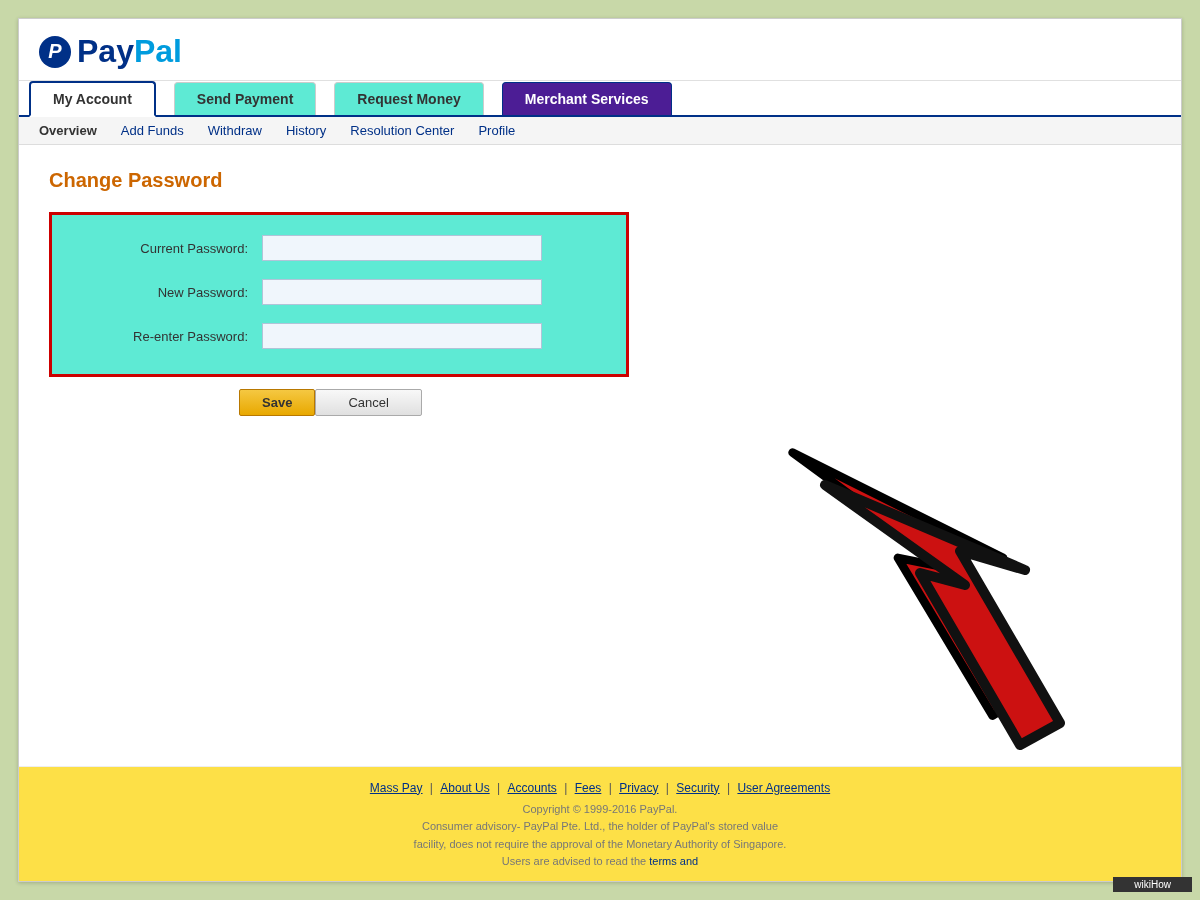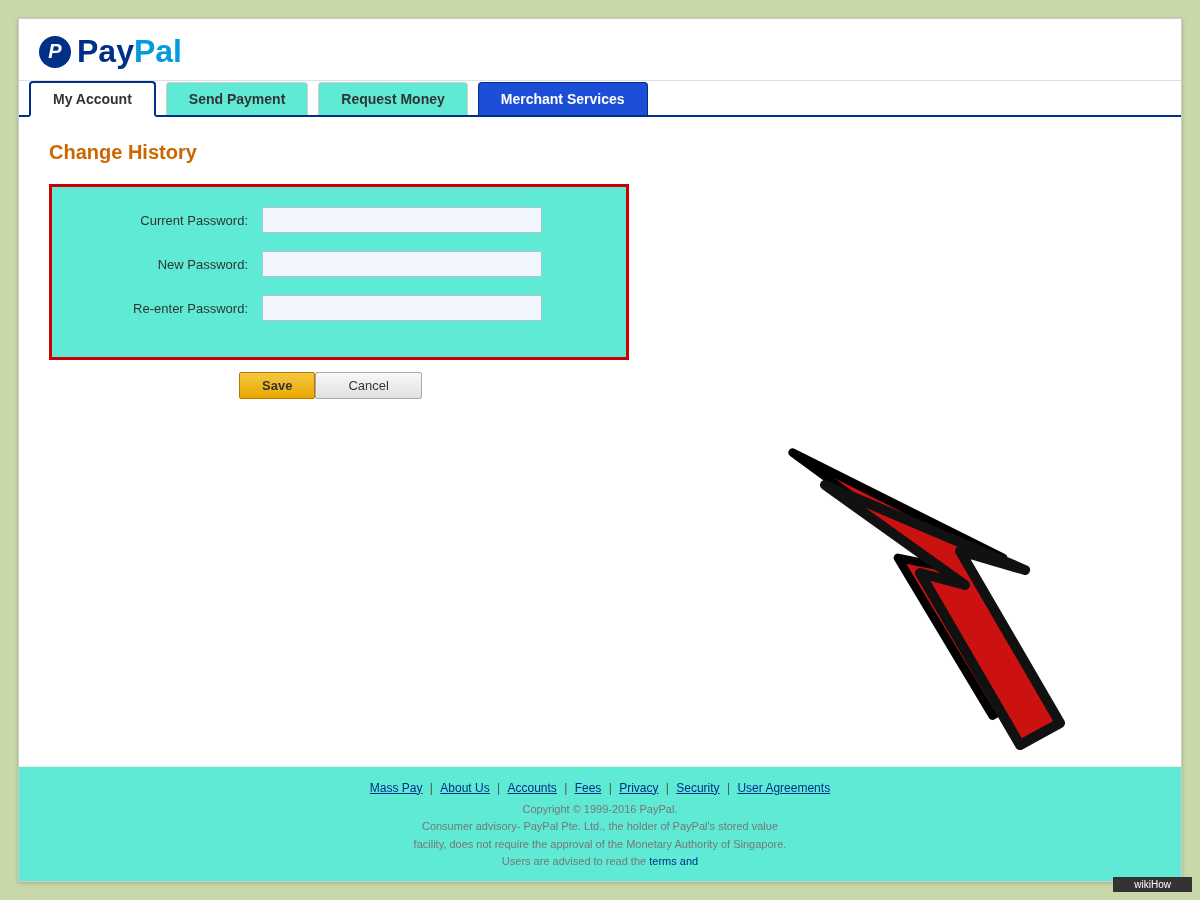--- a/index.html
+++ b/index.html
@@ -68,21 +68,21 @@
     .paypal-logo-text .pal {
       color: #009cde;
     }
     
     .nav-tabs {
       background: #fff;
       display: flex;
       align-items: flex-end;
       padding: 0 10px;
       border-bottom: 2px solid #003087;
-      gap: 10px;
+      gap: 18px;
     }
     .nav-tab {
       padding: 8px 22px;
       font-size: 14px;
       font-weight: bold;
       cursor: pointer;
       border-radius: 4px 4px 0 0;
       border: 1px solid #ccc;
       border-bottom: none;
       background: #5eead4;
@@ -90,21 +90,21 @@
       text-decoration: none;
     }
     .nav-tab.active {
       background: #fff;
       color: #333;
       border: 2px solid #003087;
       border-bottom: 2px solid #fff;
       margin-bottom: -2px;
     }
     .nav-tab.dark {
-      background: #1d4ed8;
+      background: #4c1d95;
       color: #fff;
       border-color: #003087;
     }
     
     .sub-nav {
       background: #f5f5f5;
       border-bottom: 1px solid #ddd;
       padding: 6px 20px;
       display: flex;
       gap: 24px;
@@ -138,21 +138,21 @@
       display: inline-block;
       min-width: 580px;
       background: #5eead4;
     }
     .form-row {
       display: flex;
       align-items: center;
       margin-bottom: 18px;
     }
     .form-row:last-child {
-      margin-bottom: 16px;
+      margin-bottom: 5px;
     }
     .form-label {
       width: 180px;
       text-align: right;
       padding-right: 14px;
       font-size: 13px;
       color: #333;
     }
     .form-input {
       width: 280px;
@@ -191,21 +191,21 @@
     
     .footer {
       position: absolute;
       bottom: 0;
       left: 0;
       right: 0;
       text-align: center;
       padding: 14px 10px 10px;
       font-size: 12px;
       color: #555;
-      background: #5eead4;
+      background: #fde047;
       border-top: 1px solid #eee;
     }
     .footer-links {
       margin-bottom: 6px;
     }
     .footer-links a {
       color: #003087;
       text-decoration: underline;
       margin: 0 4px;
       font-size: 12px;
@@ -246,23 +246,31 @@
     </div>
   </div>
 
   <div class="nav-tabs">
     <a class="nav-tab active">My Account</a>
     <a class="nav-tab">Send Payment</a>
     <a class="nav-tab">Request Money</a>
     <a class="nav-tab dark">Merchant Services</a>
   </div>
 
+  <div class="sub-nav">
+    <a class="sub-nav-item active">Overview</a>
+    <a class="sub-nav-item">Add Funds</a>
+    <a class="sub-nav-item">Withdraw</a>
+    <a class="sub-nav-item">History</a>
+    <a class="sub-nav-item">Resolution Center</a>
+    <a class="sub-nav-item">Profile</a>
+  </div>
 
   <div class="content">
-    <div class="page-title">Change History</div>
+    <div class="page-title">Change Password</div>
 
     <div class="form-box">
       <div class="form-row">
         <label class="form-label">Current Password:</label>
         <input class="form-input" type="password" value="" style="">
       </div>
       <div class="form-row">
         <label class="form-label">New Password:</label>
         <input class="form-input" type="password" value="" style="">
       </div>

